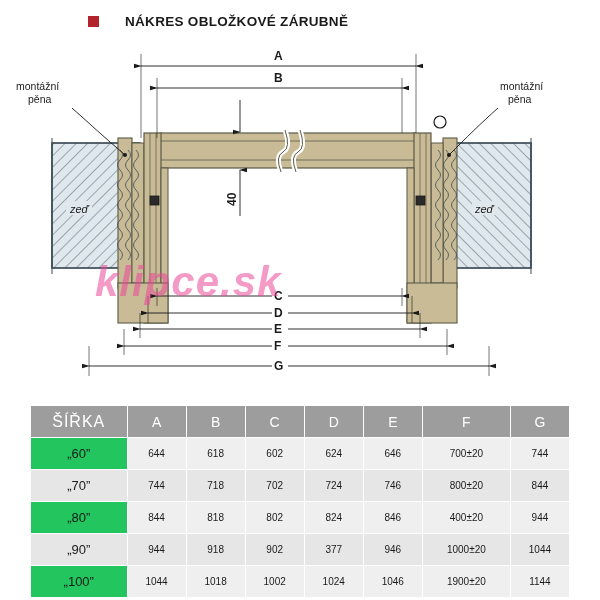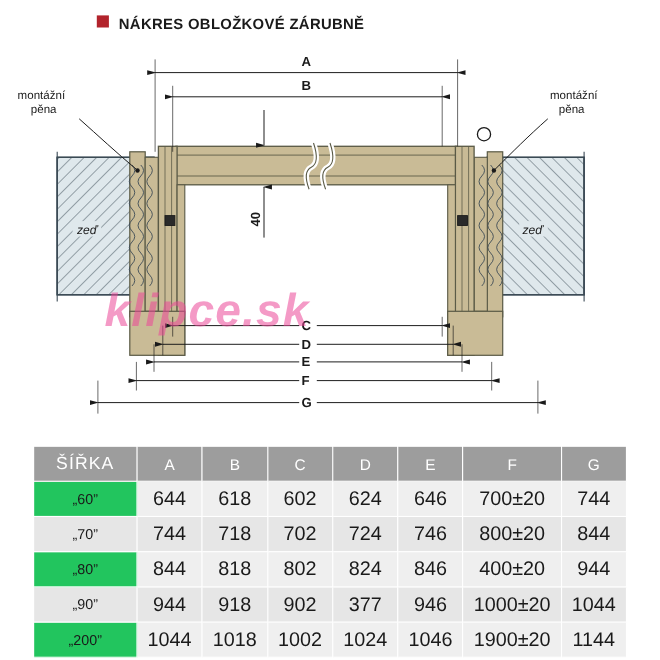--- a/index.html
+++ b/index.html
@@ -15,21 +15,22 @@
     position: relative;
     overflow: hidden;
   }
 
   
   .title-row {
     position: absolute;
     left: 88px;
     top: 14px;
     display: flex;
-    gap: 9px;
+    align-items: center;
+    gap: 26px;
   }
   .title-marker {
     width: 11px;
     height: 11px;
     background: #b2232c;
     display: inline-block;
   }
   .title-text {
     font-size: 13.5px;
     font-weight: bold;
@@ -88,21 +89,21 @@
     font-weight: normal;
     font-size: 14px;
   }
   table.sizes thead th.first {
     font-size: 16px;
     letter-spacing: 1px;
   }
   table.sizes tbody td {
     background: #efefef;
     color: #1a1a1a;
-    font-size: 18px;
+    font-size: 10px;
     border: 1px solid #ffffff;
   }
   table.sizes tbody td.rowhead {
     background: #22c55e;
     font-size: 13px;
   }
   table.sizes tbody tr:nth-child(even) td {
     background: #e6e6e6;
   }
   col.c0 { width: 100px; }
@@ -355,21 +356,21 @@
         <td class="rowhead">„90”</td>
         <td>944</td>
         <td>918</td>
         <td>902</td>
         <td>377</td>
         <td>946</td>
         <td>1000±20</td>
         <td>1044</td>
       </tr>
       <tr>
-        <td class="rowhead">„200”</td>
+        <td class="rowhead">„100”</td>
         <td>1044</td>
         <td>1018</td>
         <td>1002</td>
         <td>1024</td>
         <td>1046</td>
         <td>1900±20</td>
         <td>1144</td>
       </tr>
     </tbody>
   </table>

